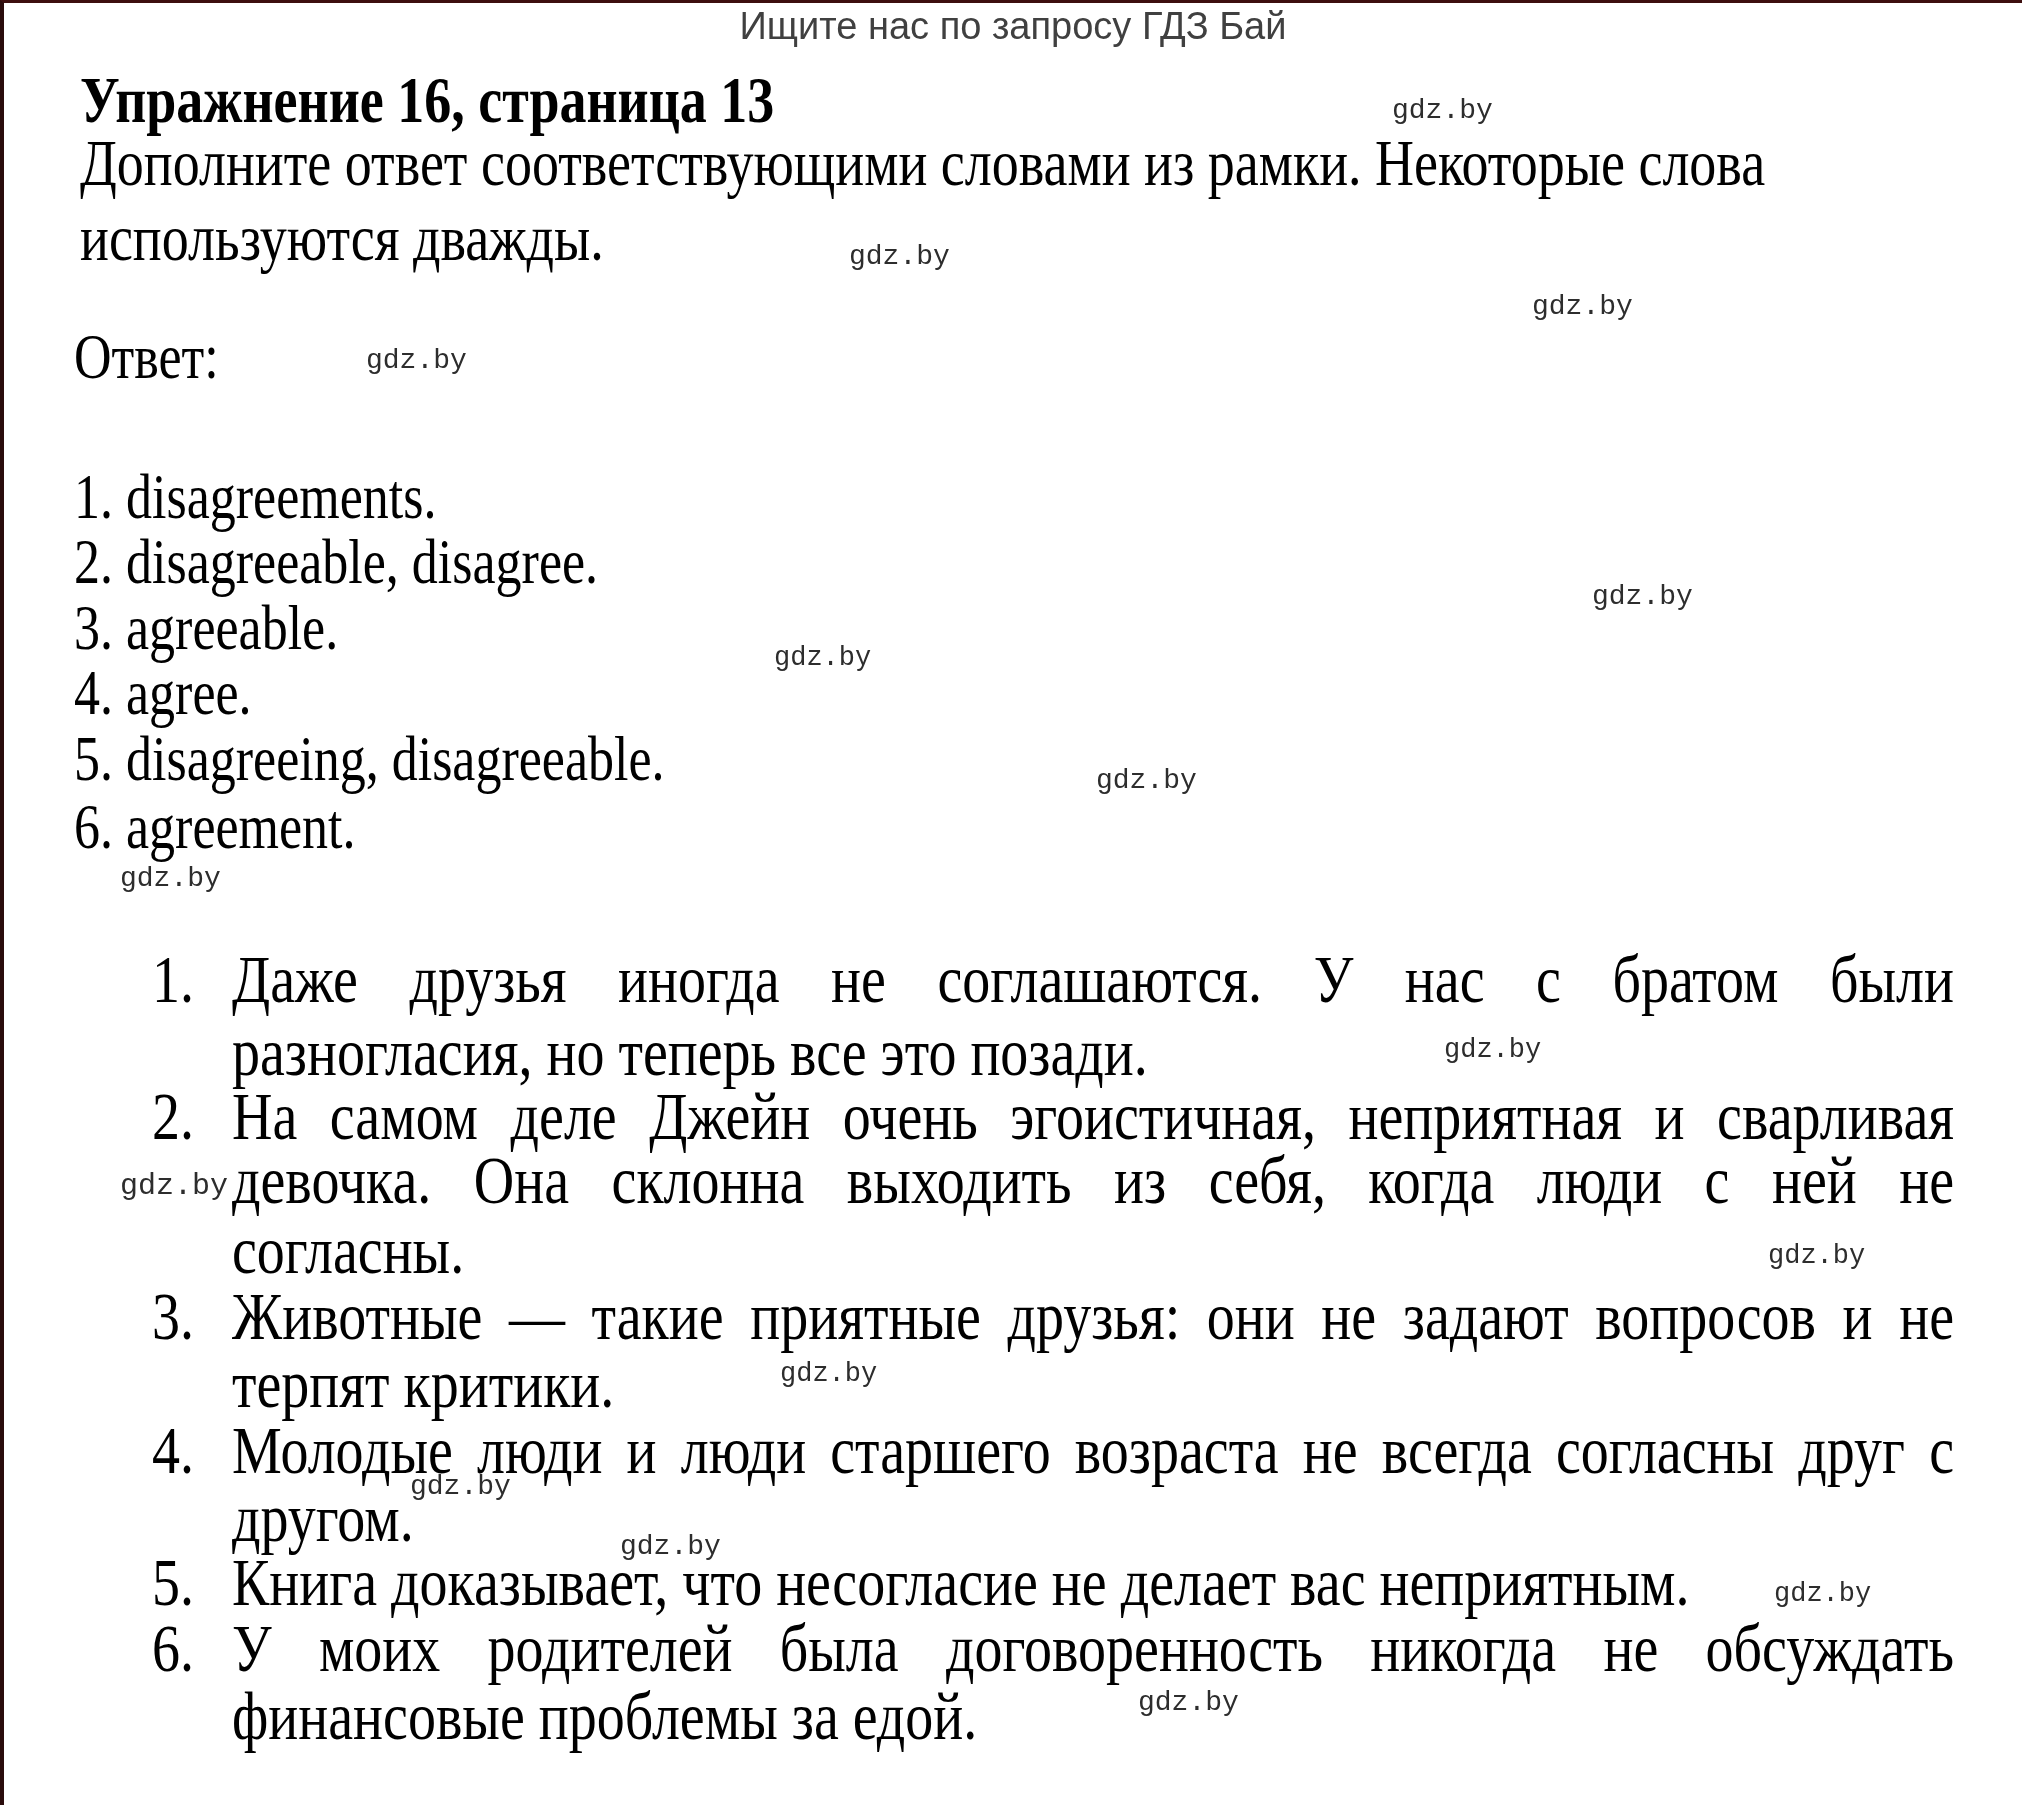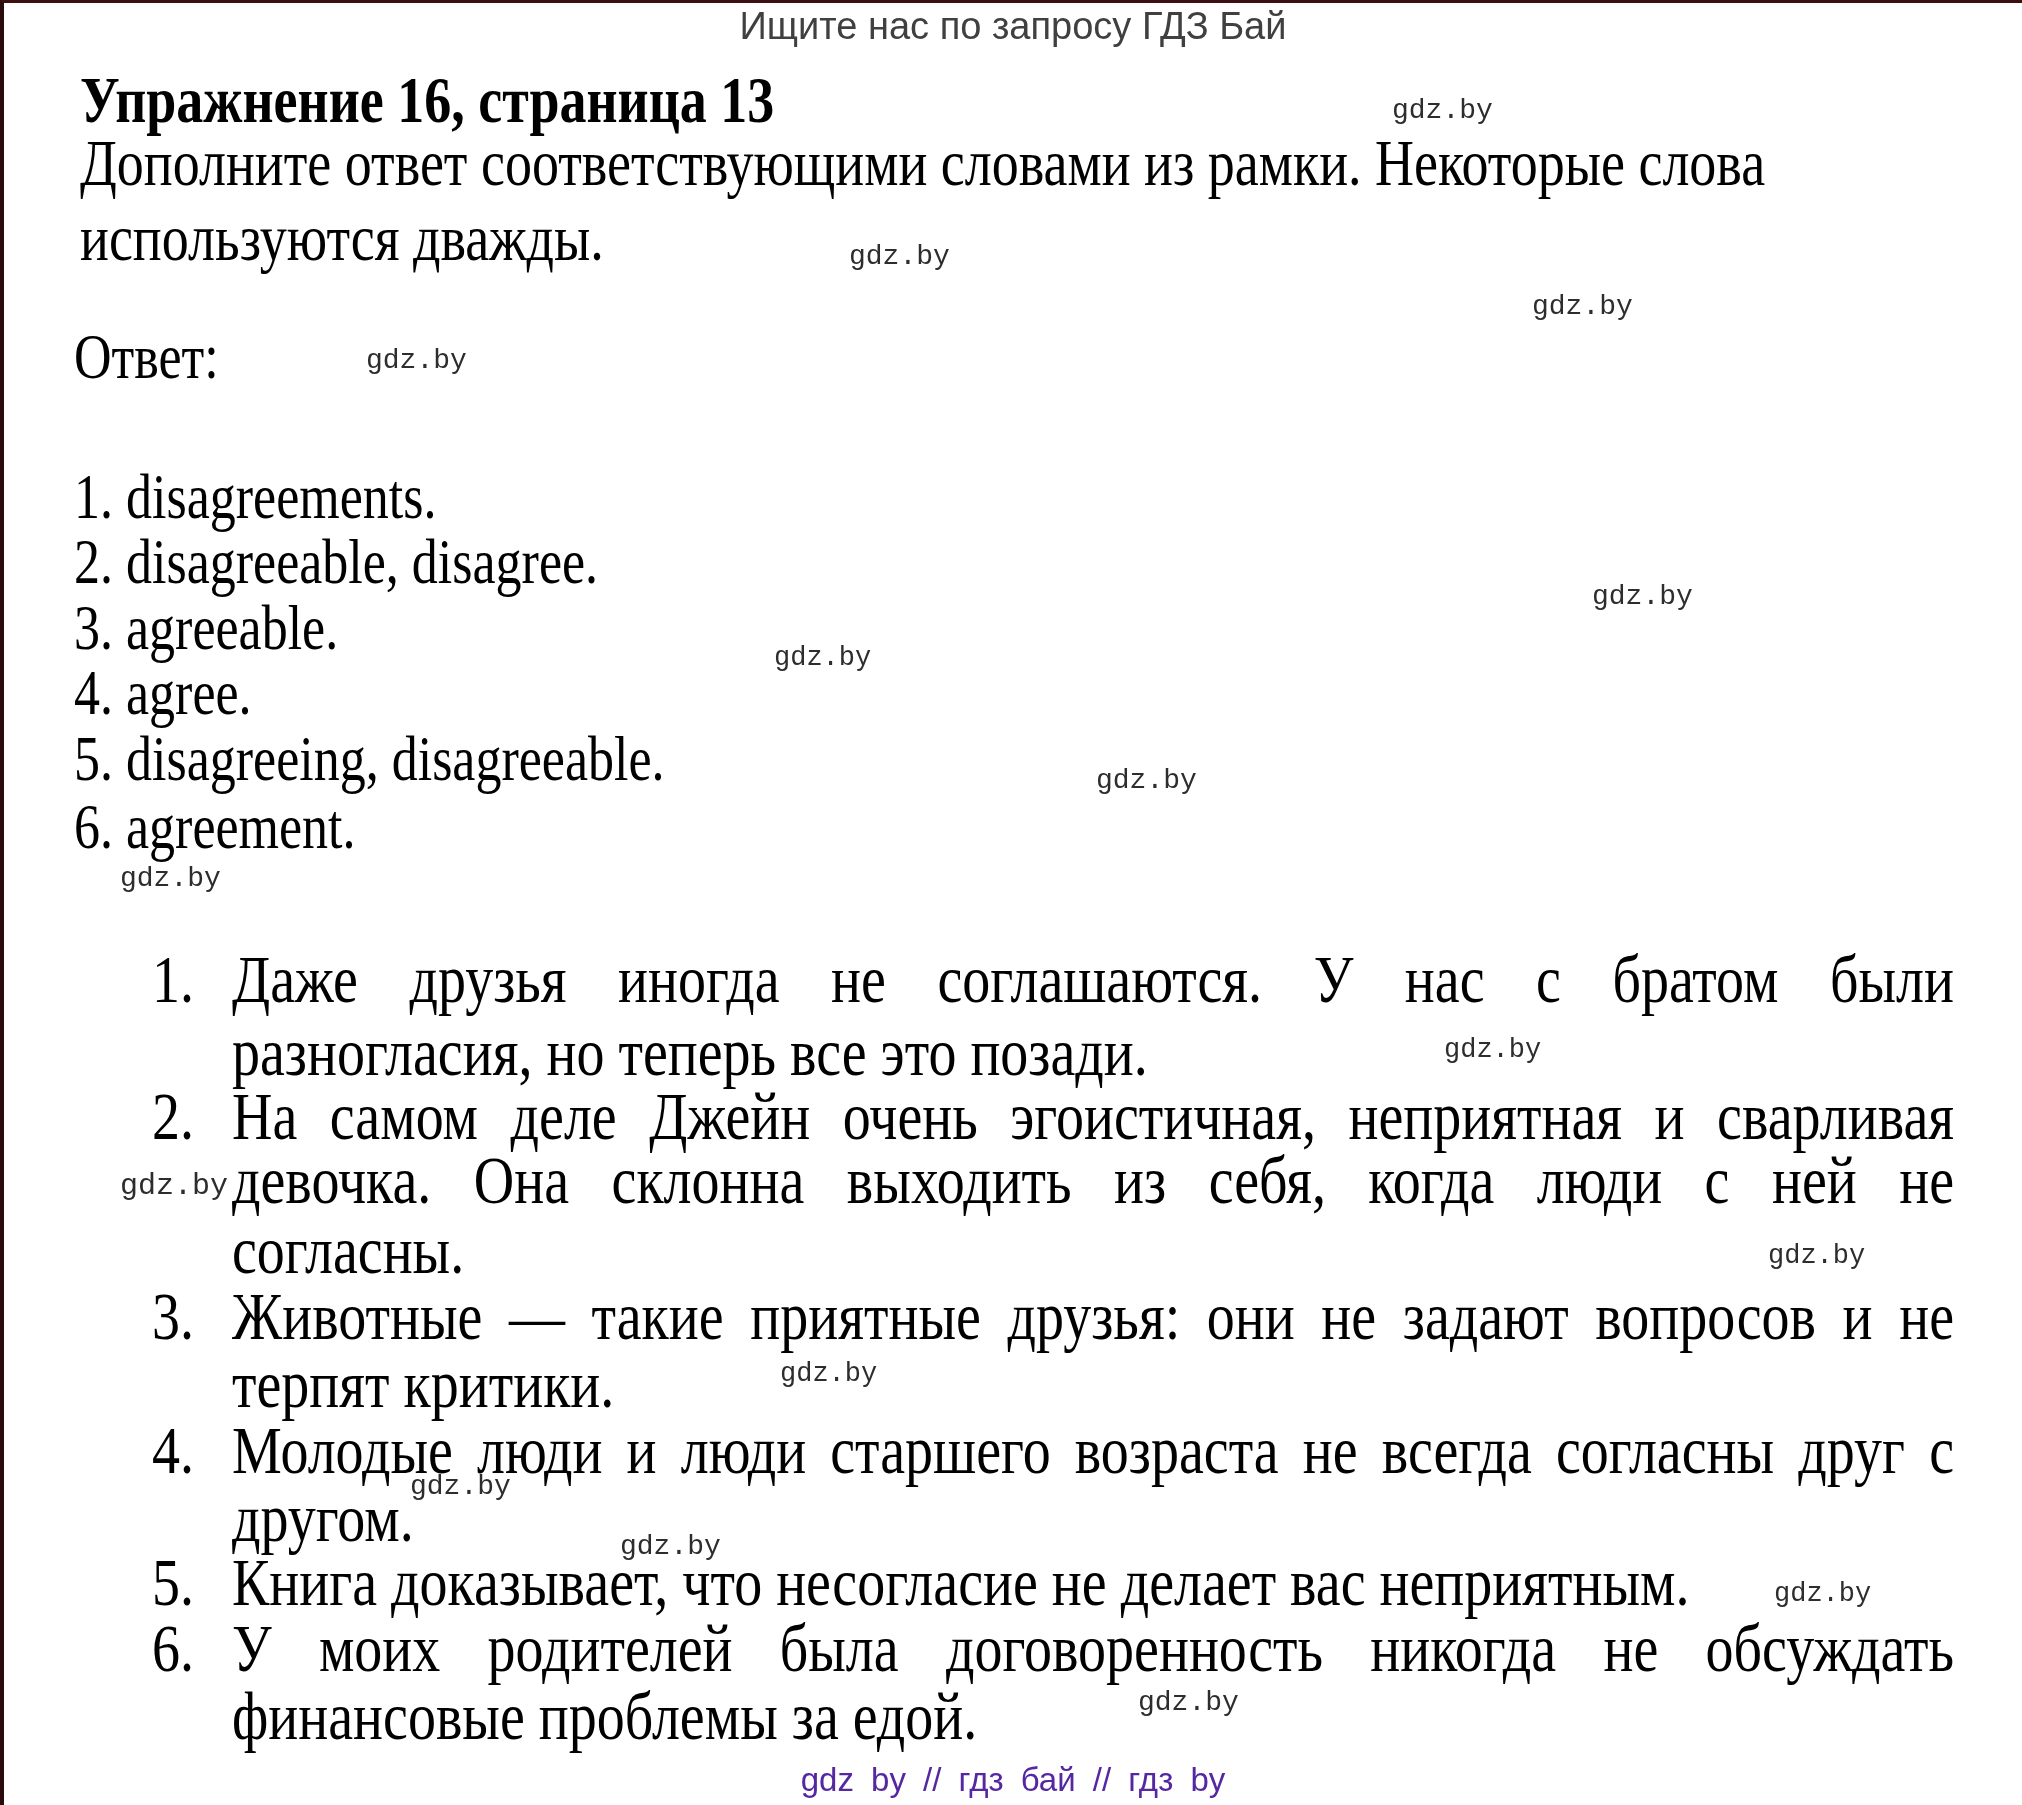--- a/index.html
+++ b/index.html
@@ -155,15 +155,14 @@
       <span class="wm" style="left: 1440px; top: 1034px; font-size: 27px; color: rgb(45, 45, 45);">gdz.by</span>
       <span class="wm" style="left: 116px; top: 1168px; font-size: 30px; color: rgb(45, 45, 45);">gdz.by</span>
       <span class="wm" style="left: 1764px; top: 1240px; font-size: 27px; color: rgb(45, 45, 45);">gdz.by</span>
       <span class="wm" style="left: 776px; top: 1358px; font-size: 27px; color: rgb(45, 45, 45);">gdz.by</span>
       <span class="wm" style="left: 406px; top: 1470px; font-size: 28px; color: rgb(45, 45, 45);">gdz.by</span>
       <span class="wm" style="left: 616px; top: 1530px; font-size: 28px; color: rgb(45, 45, 45);">gdz.by</span>
       <span class="wm" style="left: 1770px; top: 1578px; font-size: 27px; color: rgb(45, 45, 45);">gdz.by</span>
       <span class="wm" style="left: 1134px; top: 1686px; font-size: 28px; color: rgb(45, 45, 45);">gdz.by</span>
     </div>
 
-  <div class="footer" style="color: rgb(85, 39, 160);">gdz by // гдз бай // гдз by</div>
 
 </div>
 
 </body></html>

